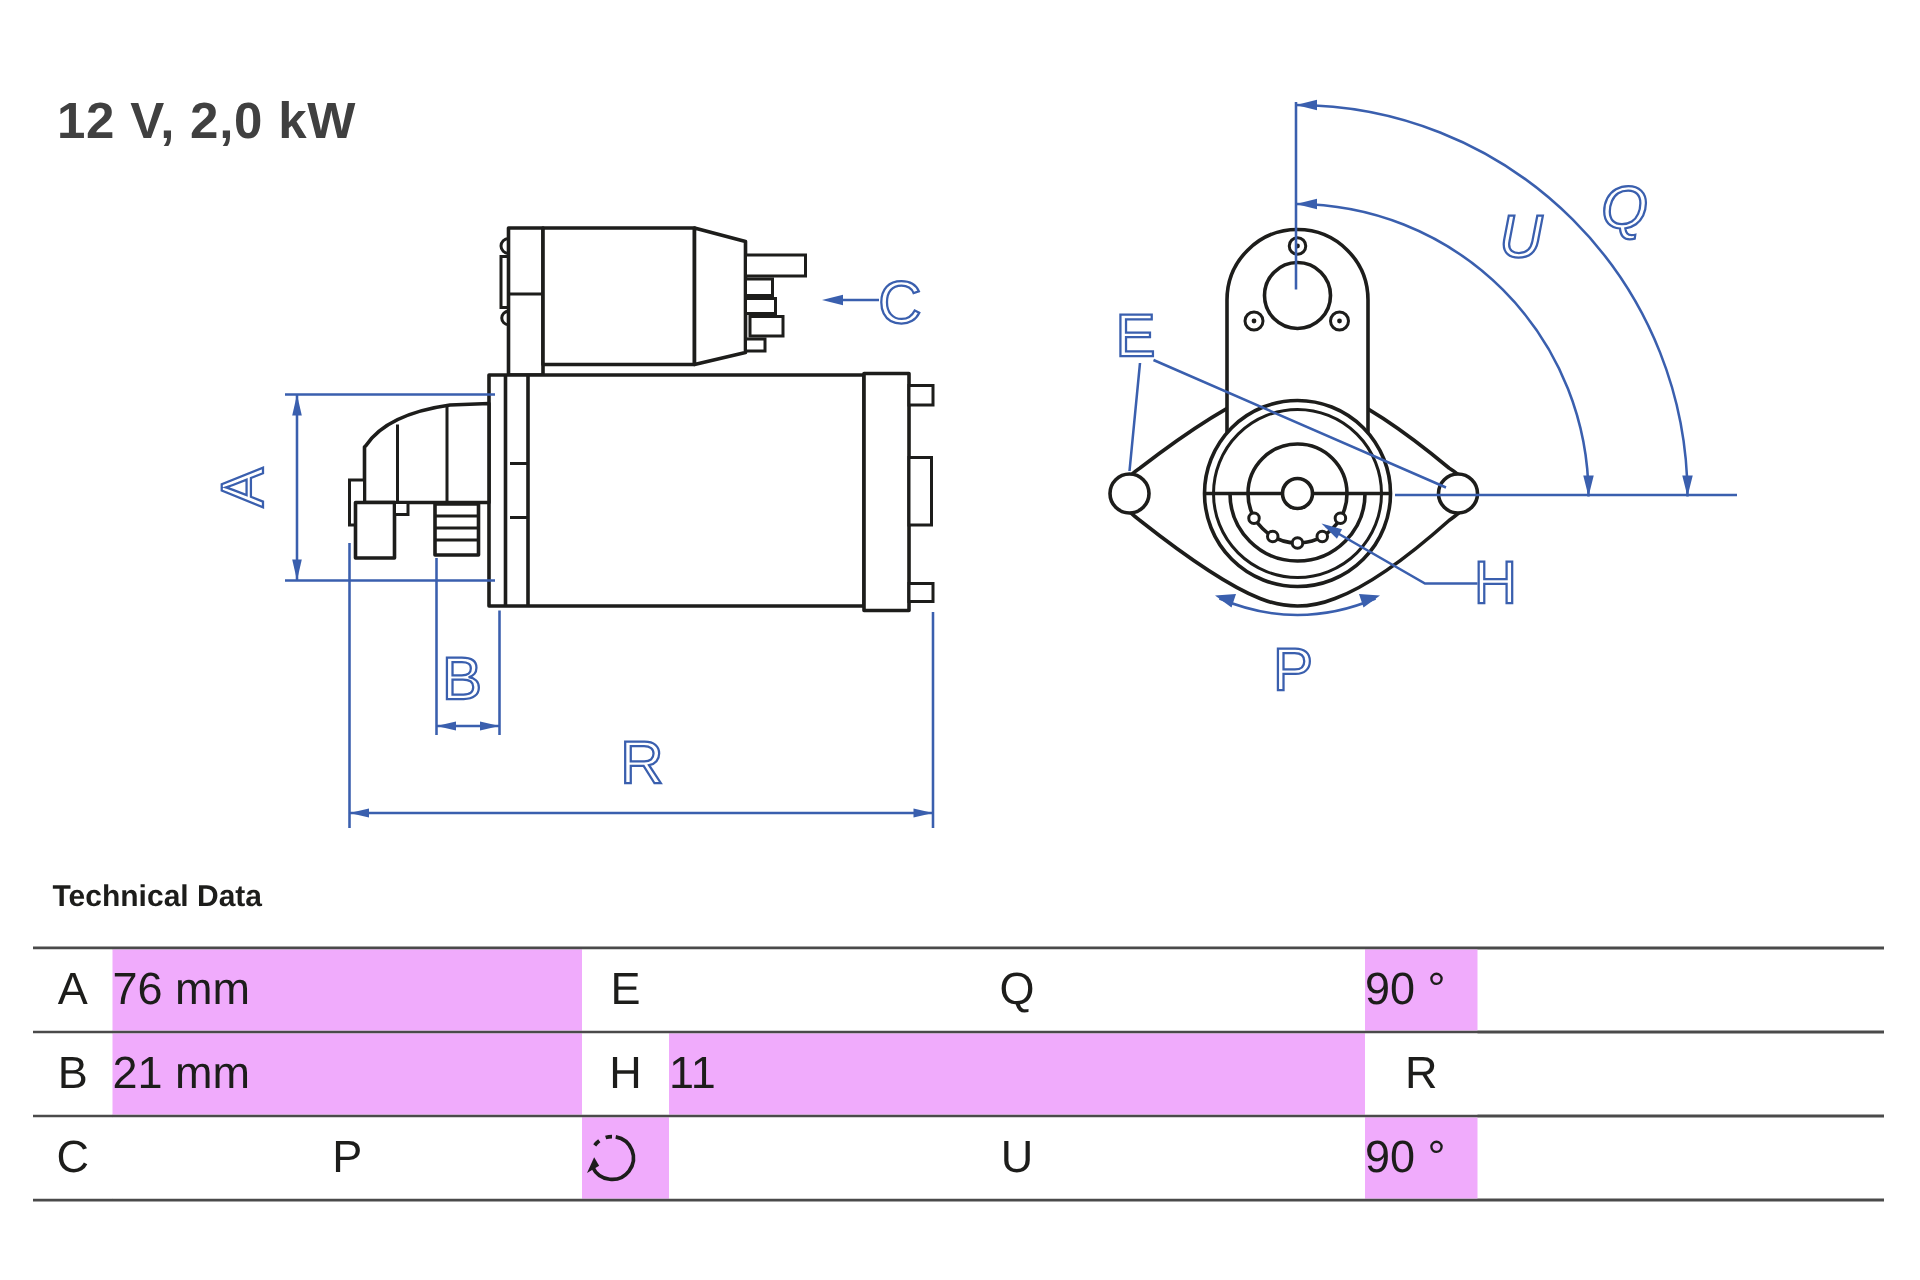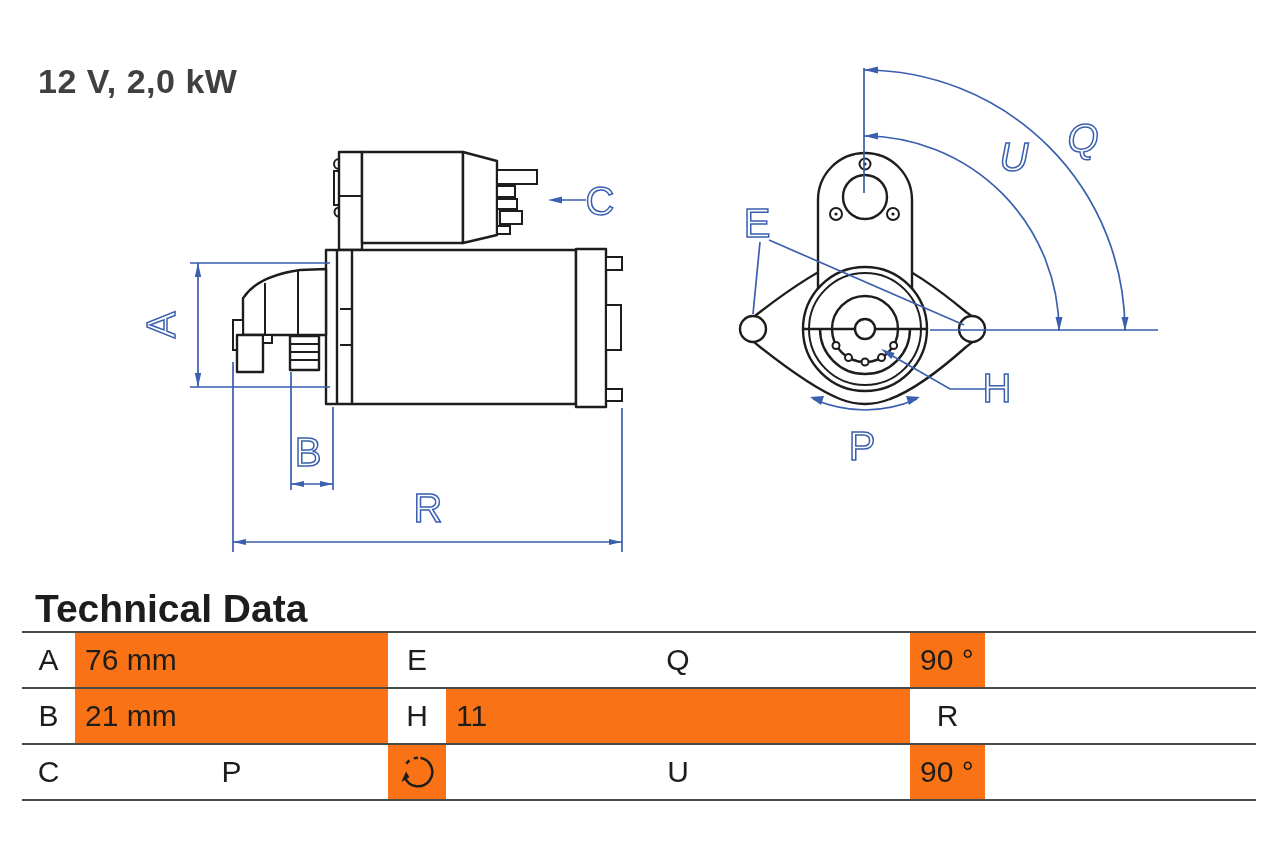--- a/index.html
+++ b/index.html
@@ -8,34 +8,34 @@
     font-family:"Liberation Sans",sans-serif;color:#1d1d1b;overflow:hidden;
   }
   .page-title{
     position:absolute;left:38px;top:18px;font-size:34px;font-weight:600;
     letter-spacing:.5px;color:#404040;margin-top:44px;
   }
   #drawing{position:absolute;left:0;top:0;}
 
   
   .table-heading{
-    position:absolute;left:35px;top:587px;font-size:39px;font-weight:700;color:#1d1d1b;
+    position:absolute;left:35px;top:587px;font-size:20px;font-weight:700;color:#1d1d1b;
   }
   .tech-table{
     position:absolute;left:22px;top:631px;width:1234px;
     border-top:2px solid #4a4a4a;
   }
   .t-row{
     display:grid;
     grid-template-columns:53px 313px 58px 464px 75px 271px;
     height:54px;border-bottom:2px solid #4a4a4a;
   }
   .t-cell{display:flex;align-items:center;font-size:30px;color:#1d1d1b;}
   .lab{background:#ffffff;justify-content:center;}
-  .val{background:#f97316;padding-left:10px;}
+  .val{background:#f0abfc;padding-left:0;}
 
   
   .blk{fill:none;stroke:#1d1d1b;stroke-width:2.4;stroke-linejoin:round;}
   .blkf{fill:#ffffff;stroke:#1d1d1b;stroke-width:2.4;stroke-linejoin:round;}
   .blk2{fill:none;stroke:#1d1d1b;stroke-width:2;}
   .blkf2{fill:#ffffff;stroke:#1d1d1b;stroke-width:2;}
   .dot{fill:#1d1d1b;stroke:none;}
   .blu{fill:none;stroke:#3a5fae;stroke-width:1.7;}
   .bluf{fill:#3a5fae;stroke:none;}
   .dimLetter{

